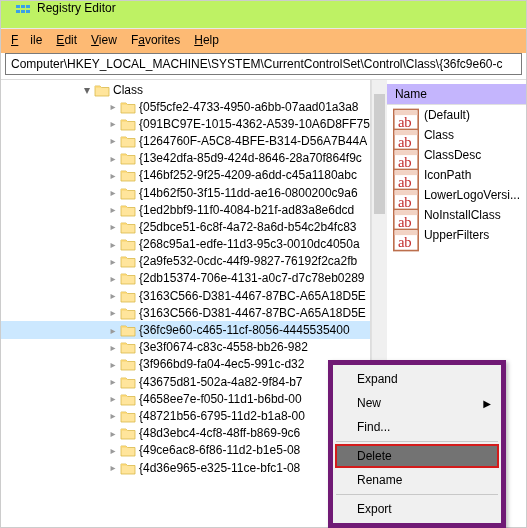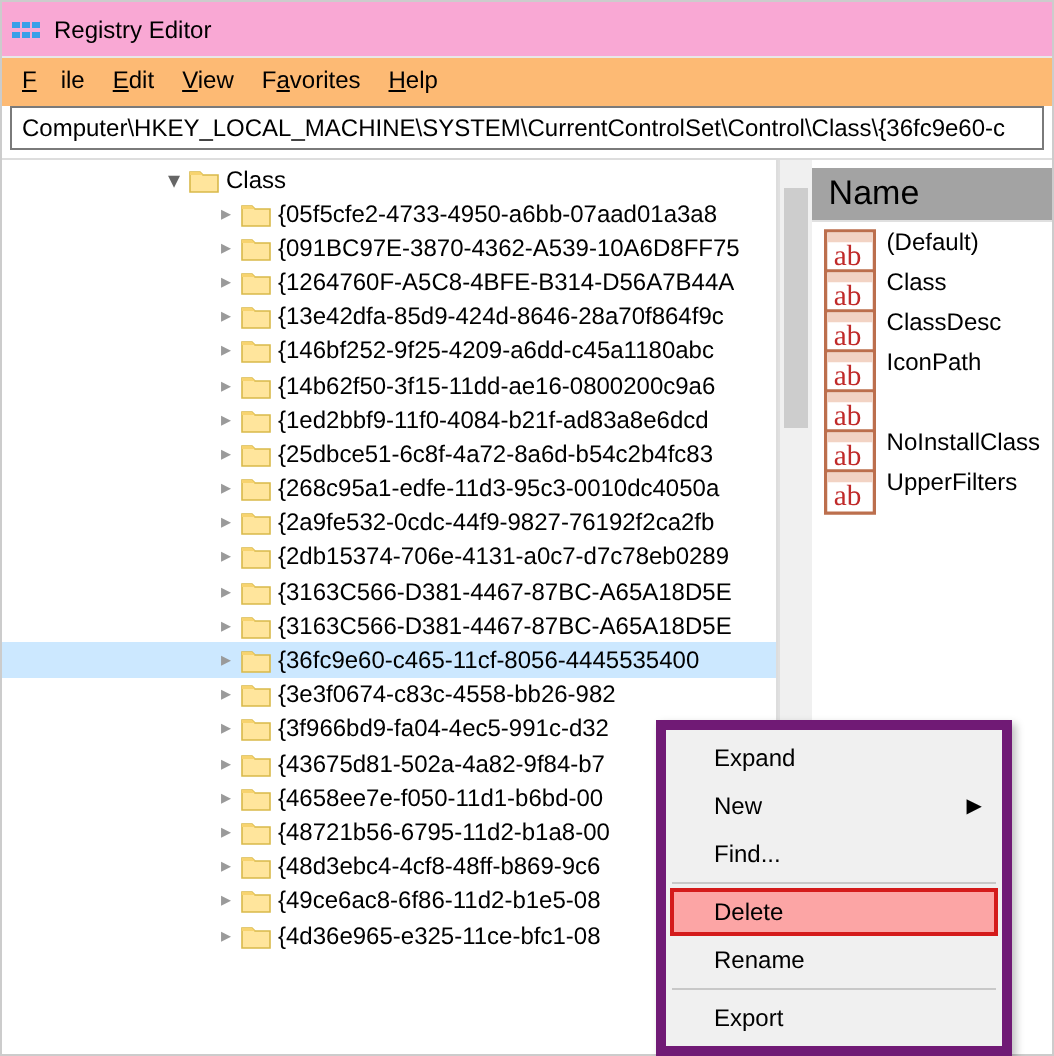--- a/index.html
+++ b/index.html
@@ -7,24 +7,24 @@
     font-family: "Segoe UI", Tahoma, sans-serif;
     font-size: 12px;
     background: #fff;
     width: 527px;
     height: 528px;
     overflow: hidden;
     border: 1px solid #ccc;
   }
   .titlebar {
     display: flex;
-    align-items: center;
+    align-items: flex-start;
     height: 28px;
-    padding: 0 4px;
-    background: #f9a8d4;
+    padding: 0 14px;
+    background: #bef264;
     border-bottom: 1px solid #e8e8e8;
   }
   .titleicon {
     width: 16px; height: 16px;
     margin-right: 6px;
     display: inline-block;
   }
   .title { font-size: 12px; }
   .menubar {
     display: flex;
@@ -69,22 +69,22 @@
     height: 120px;
     background: #cdcdcd;
   }
   .values {
     flex: 1;
     padding: 4px 0 0 0;
   }
   .values-header {
     border-bottom: 1px solid #e0e0e0;
     padding: 3px 8px 3px 8px;
-    font-size: 17px;
-    background: #a3a3a3;
+    font-size: 12px;
+    background: #c4b5fd;
   }
   .value-row {
     display: flex;
     align-items: center;
     padding: 2px 6px;
     gap: 5px;
   }
   .val-icon {
     width: 26px; height: 16px;
     flex-shrink: 0;
@@ -142,21 +142,21 @@
     position: absolute;
     right: 8px; top: 50%;
     transform: translateY(-50%);
     font-size: 10px;
   }
   .ctxsep {
     border-top: 1px solid #c8c8c8;
     margin: 2px 1px;
   }
   .ctxitem.highlight {
-    background: #fca5a5;
+    background: #737373;
     border: 2px solid #d41b1b;
     padding: 3px 20px 3px 20px;
   }
 </style>
 </head>
 <body>
 
 <div class="titlebar">
   <span class="titleicon">
     <svg viewBox="0 0 16 16">
@@ -199,21 +199,21 @@
               <path d="M1 3 L6 3 L7.5 4.5 L1 4.5 Z" fill="#f7d36f"></path>
             </svg></span>
           <span class="txt">{05f5cfe2-4733-4950-a6bb-07aad01a3a8</span>
         </div>
         <div class="tree-row">
           <span class="chev">▸</span>
           <span class="folder-icon"><svg viewBox="0 0 16 14">
               <path d="M1 3 L6 3 L7.5 4.5 L15 4.5 L15 13 L1 13 Z" fill="#ffe59c" stroke="#d9b94a" stroke-width="0.8"></path>
               <path d="M1 3 L6 3 L7.5 4.5 L1 4.5 Z" fill="#f7d36f"></path>
             </svg></span>
-          <span class="txt">{091BC97E-3870-4362-A539-10A6D8FF75</span>
+          <span class="txt">{091BC97E-1015-4362-A539-10A6D8FF75</span>
         </div>
         <div class="tree-row">
           <span class="chev">▸</span>
           <span class="folder-icon"><svg viewBox="0 0 16 14">
               <path d="M1 3 L6 3 L7.5 4.5 L15 4.5 L15 13 L1 13 Z" fill="#ffe59c" stroke="#d9b94a" stroke-width="0.8"></path>
               <path d="M1 3 L6 3 L7.5 4.5 L1 4.5 Z" fill="#f7d36f"></path>
             </svg></span>
           <span class="txt">{1264760F-A5C8-4BFE-B314-D56A7B44A</span>
         </div>
         <div class="tree-row">
@@ -407,20 +407,21 @@
               <text x="3" y="12" font-size="9" font-family="Segoe UI" fill="#c02a2a">ab</text>
             </svg></span>
           <span>IconPath</span>
         </div>
         <div class="value-row">
           <span class="val-icon"><svg viewBox="0 0 16 16">
               <rect x="0.5" y="1.5" width="15" height="13" fill="#fff" stroke="#bc6f4d"></rect>
               <rect x="1" y="2" width="14" height="3" fill="#f2d3c4"></rect>
               <text x="3" y="12" font-size="9" font-family="Segoe UI" fill="#c02a2a">ab</text>
             </svg></span>
+          <span>LowerLogoVersi...</span>
         </div>
         <div class="value-row">
           <span class="val-icon"><svg viewBox="0 0 16 16">
               <rect x="0.5" y="1.5" width="15" height="13" fill="#fff" stroke="#bc6f4d"></rect>
               <rect x="1" y="2" width="14" height="3" fill="#f2d3c4"></rect>
               <text x="3" y="12" font-size="9" font-family="Segoe UI" fill="#c02a2a">ab</text>
             </svg></span>
           <span>NoInstallClass</span>
         </div>
         <div class="value-row">

